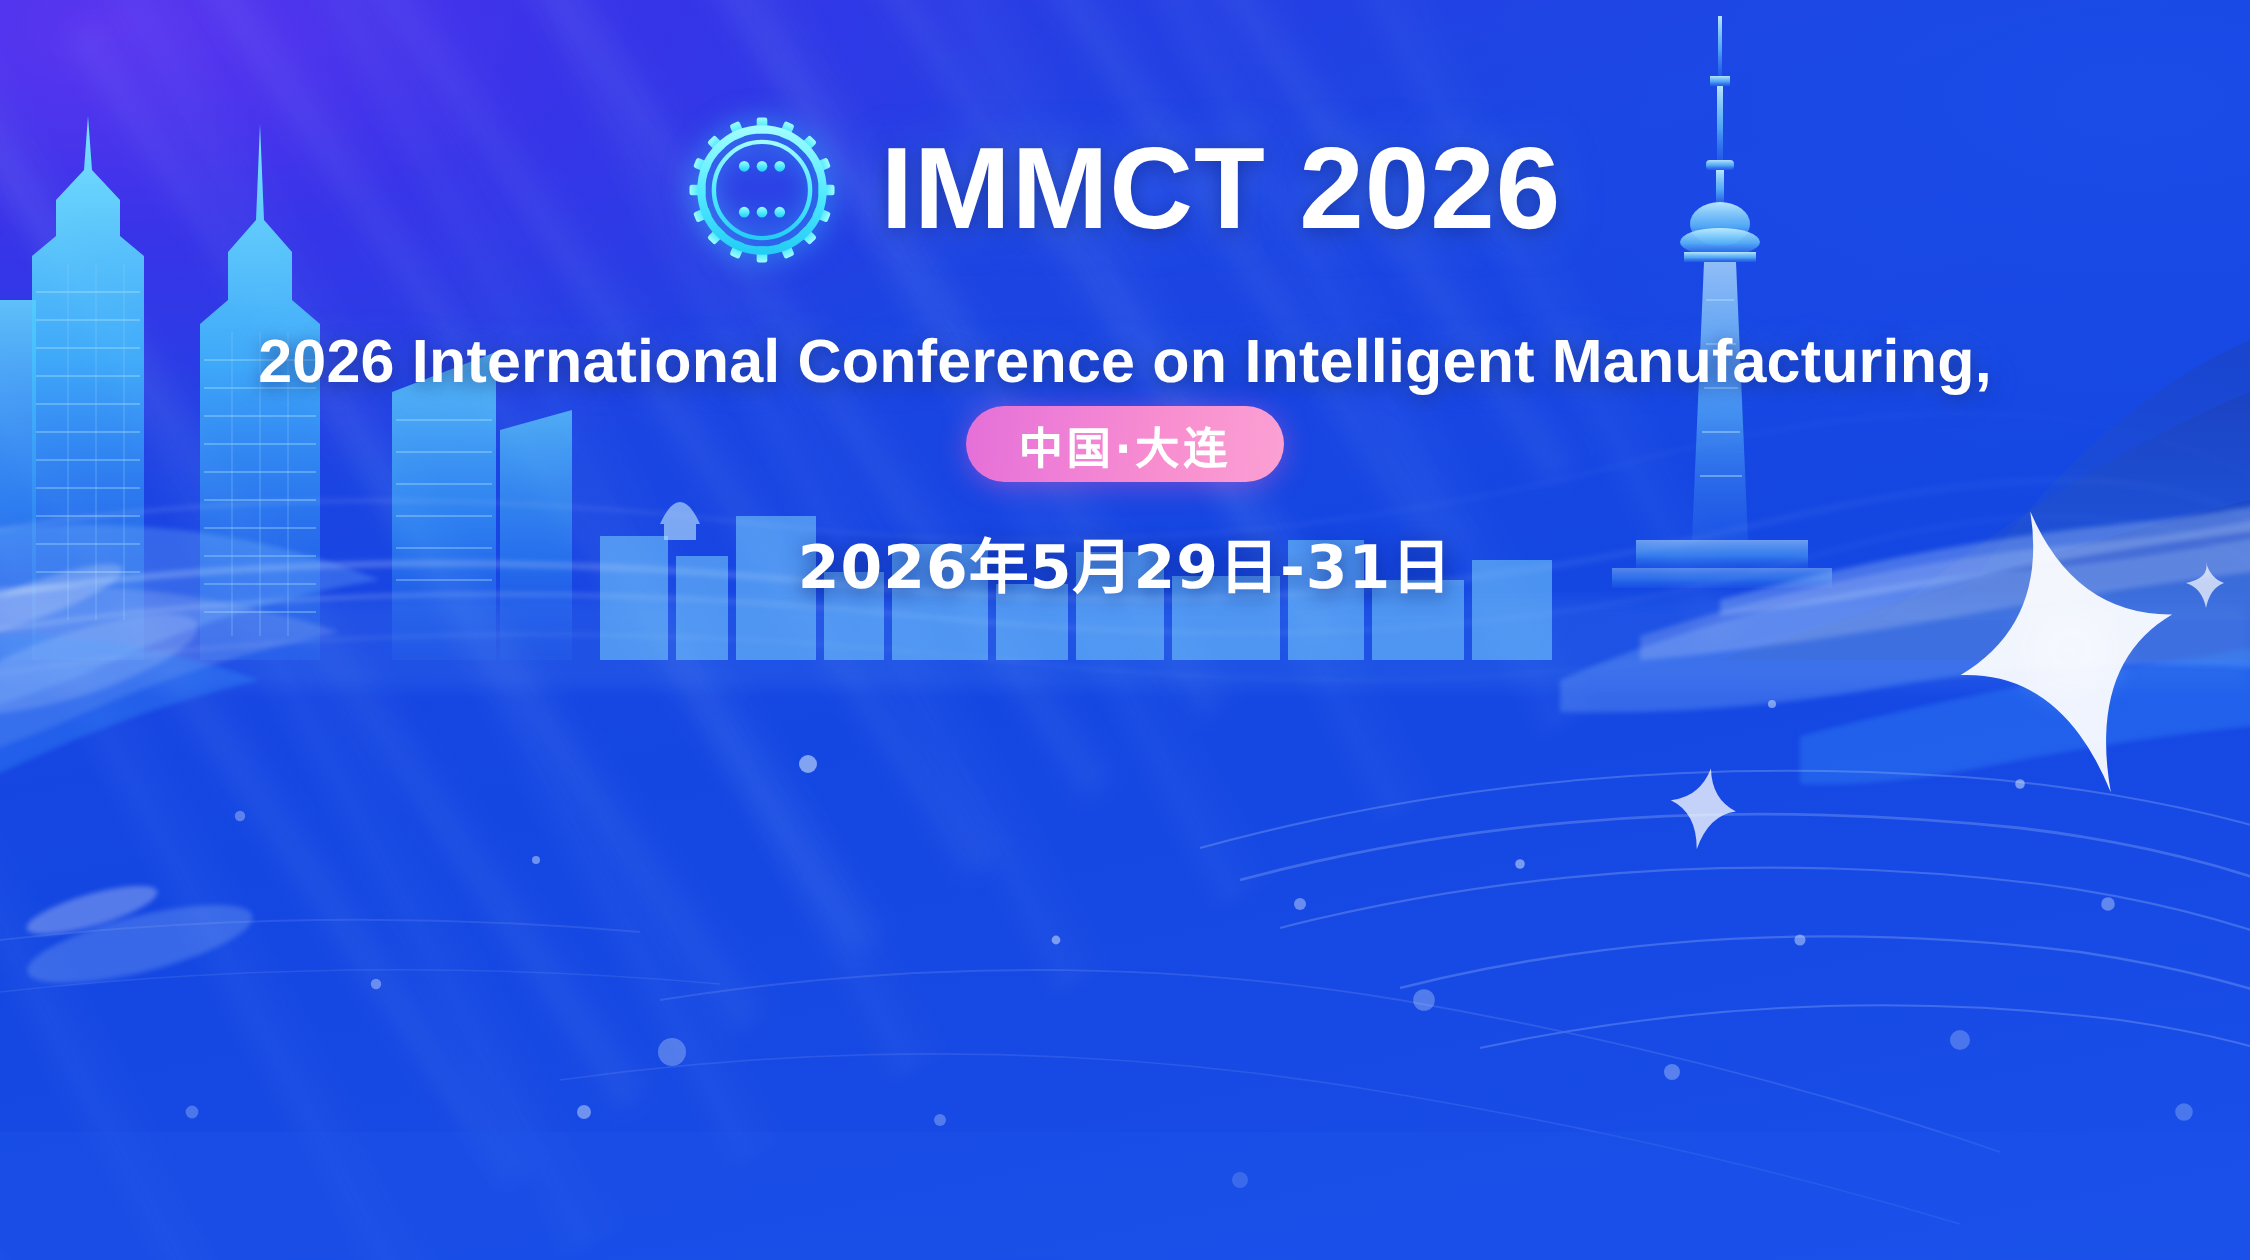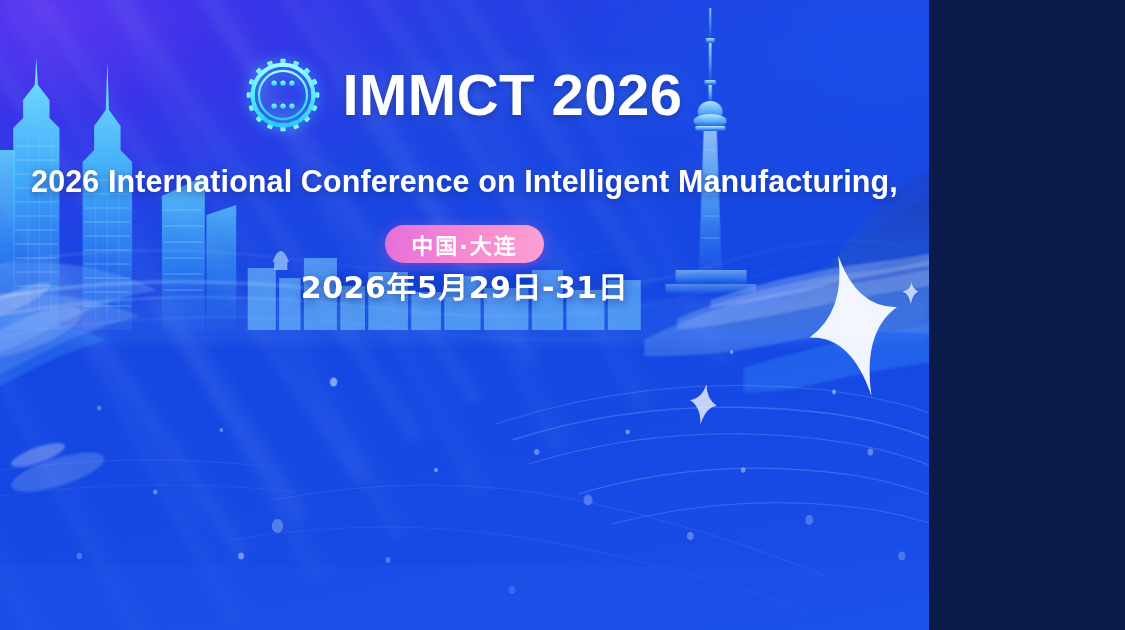--- a/index.html
+++ b/index.html
@@ -5,21 +5,21 @@
 <style>
   html, body {
     margin: 0;
     padding: 0;
     background: #0a1a4a;
   }
   * { box-sizing: border-box; }
 
   .banner {
     position: relative;
-    width: 929px;
+    width: 1125px;
     height: 630px;
     overflow: hidden;
     font-family: "Liberation Sans", "DejaVu Sans", sans-serif;
     background: #0369a1;
     user-select: none;
   }
 
   
   .bg-base {
     position: absolute; inset: 0;
@@ -109,34 +109,34 @@
     color: #ffffff;
     font-size: 30.5px;
     font-weight: 600;
     line-height: 1.42;
     letter-spacing: 0.1px;
     text-shadow: 0 2px 9px rgba(8,28,110,0.62), 0 0 18px rgba(140,200,255,0.3);
   }
   .en-block div { white-space: nowrap; }
 
   .place-pill {
-    margin-top: 22px;
     display: inline-flex; align-items: center; justify-content: center;
     height: 38px;
     padding: 0 26px;
     border-radius: 19px;
     background: linear-gradient(95deg, #e46fd8 0%, #ef7fd6 30%, #f88ecf 62%, #fba0d4 100%);
     color: #ffffff;
     font-family: "DejaVu Sans", "Liberation Sans", sans-serif;
     font-size: 22px; font-weight: 700;
     letter-spacing: 2px;
     box-shadow: 0 2px 14px rgba(220,90,200,0.45);
   }
 
   .date-line {
+    margin-top: 18px;
     color: #ffffff;
     font-family: "DejaVu Sans", "Liberation Sans", sans-serif;
     font-size: 30px; font-weight: 600;
     letter-spacing: 0.5px;
     text-shadow: 0 2px 10px rgba(8,28,110,0.6);
   }
 </style>
 </head>
 <body>
 

